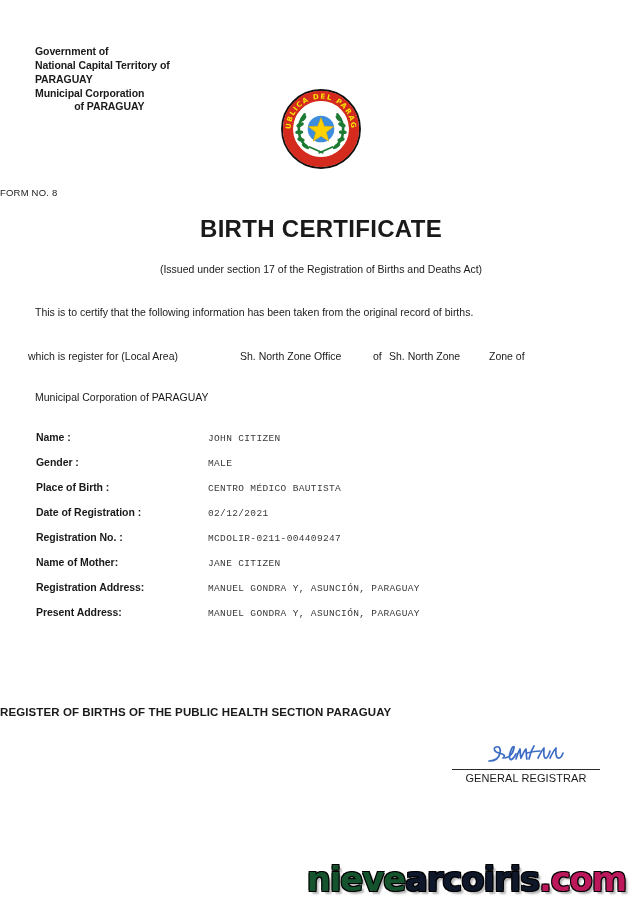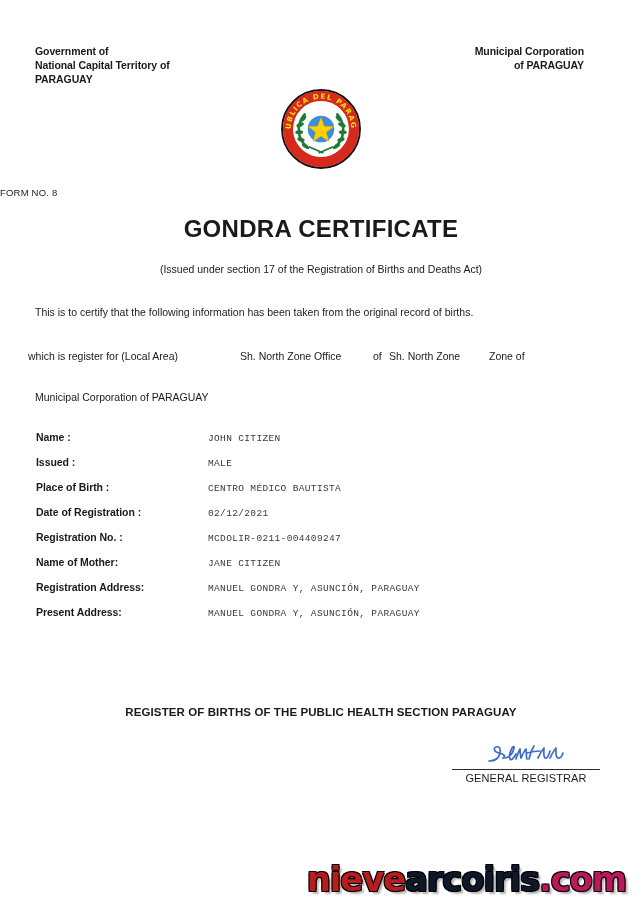--- a/index.html
+++ b/index.html
@@ -23,22 +23,22 @@
     background: #ffffff;
   }
 
   
   .header {
     position: absolute;
     top: 45px;
     left: 35px;
     right: 58px;
     display: flex;
-    justify-content: space-between;
     align-items: flex-start;
+    flex-direction: column;
   }
   .header-block {
     font-size: 10.5px;
     font-weight: bold;
     line-height: 1.32;
     letter-spacing: -0.1px;
   }
   .header-left { text-align: left; }
   .header-right { text-align: right; }
 
@@ -143,21 +143,20 @@
     white-space: pre;
     margin-left: 32px;
   }
 
   
   .register-heading {
     position: absolute;
     top: 706px;
     left: 0;
     right: 0;
-    text-align: center;
     font-size: 11.5px;
     font-weight: bold;
     letter-spacing: 0.1px;
   }
 
   .signature-block {
     position: absolute;
     top: 740px;
     left: 452px;
     width: 148px;
@@ -189,21 +188,21 @@
     font-weight: bold;
     font-family: "DejaVu Sans", sans-serif;
     letter-spacing: -1.2px;
     line-height: 1;
     white-space: nowrap;
     text-shadow:
       -1px -1px 0 #000, 1px -1px 0 #000,
       -1px  1px 0 #000, 1px  1px 0 #000,
        3px  3px 2px rgba(120,120,120,0.55);
   }
-  .wm-a { color: #b91c1c; }
+  .wm-a { color: #14532d; }
   .wm-b { color: #0f172a; }
   .wm-c { color: #be185d; }
 </style>
 </head>
 <body>
 
 <div class="page">
 
   <div class="header">
     <div class="header-block header-left">
@@ -255,38 +254,38 @@
         <path d="M64,72 L48,79"></path>
       </g>
 
       <circle cx="50" cy="50" r="17.5" fill="#3C8DDE" stroke="#ffffff" stroke-width="2.6"></circle>
 
       <polygon fill="#FFD100" stroke="#E0A800" stroke-width="0.6" points="50,36 54.1,46.6 65.4,47.1 56.5,54.1 59.6,65 50,58.7 40.4,65 43.5,54.1 34.6,47.1 45.9,46.6"></polygon>
     </svg>
   </div>
 
   <div class="form-no">FORM NO. 8</div>
-  <div class="doc-title">GONDRA CERTIFICATE</div>
+  <div class="doc-title">BIRTH CERTIFICATE</div>
   <div class="subtitle">(Issued under section 17 of the Registration of Births and Deaths Act)</div>
 
   <div class="intro">This is to certify that the following information has been taken from the original record of births.</div>
 
   <div class="register-line">
     <span class="rl-label">which is register for (Local Area)</span><span class="rl-office">Sh. North Zone Office</span><span class="rl-of">of</span><span class="rl-zone">Sh. North Zone</span><span class="rl-zoneof">Zone of</span>
   </div>
 
   <div class="corporation">Municipal Corporation of PARAGUAY</div>
 
   <div class="fields" id="fields">
       <div class="field-row">
         <div class="field-label">Name :</div>
         <div class="field-value">JOHN CITIZEN</div>
       </div>
       <div class="field-row">
-        <div class="field-label">Issued :</div>
+        <div class="field-label">Gender :</div>
         <div class="field-value">MALE</div>
       </div>
       <div class="field-row">
         <div class="field-label">Place of Birth :</div>
         <div class="field-value">CENTRO MÉDICO BAUTISTA</div>
       </div>
       <div class="field-row">
         <div class="field-label">Date of Registration :</div>
         <div class="field-value">02/12/2021</div>
       </div>

